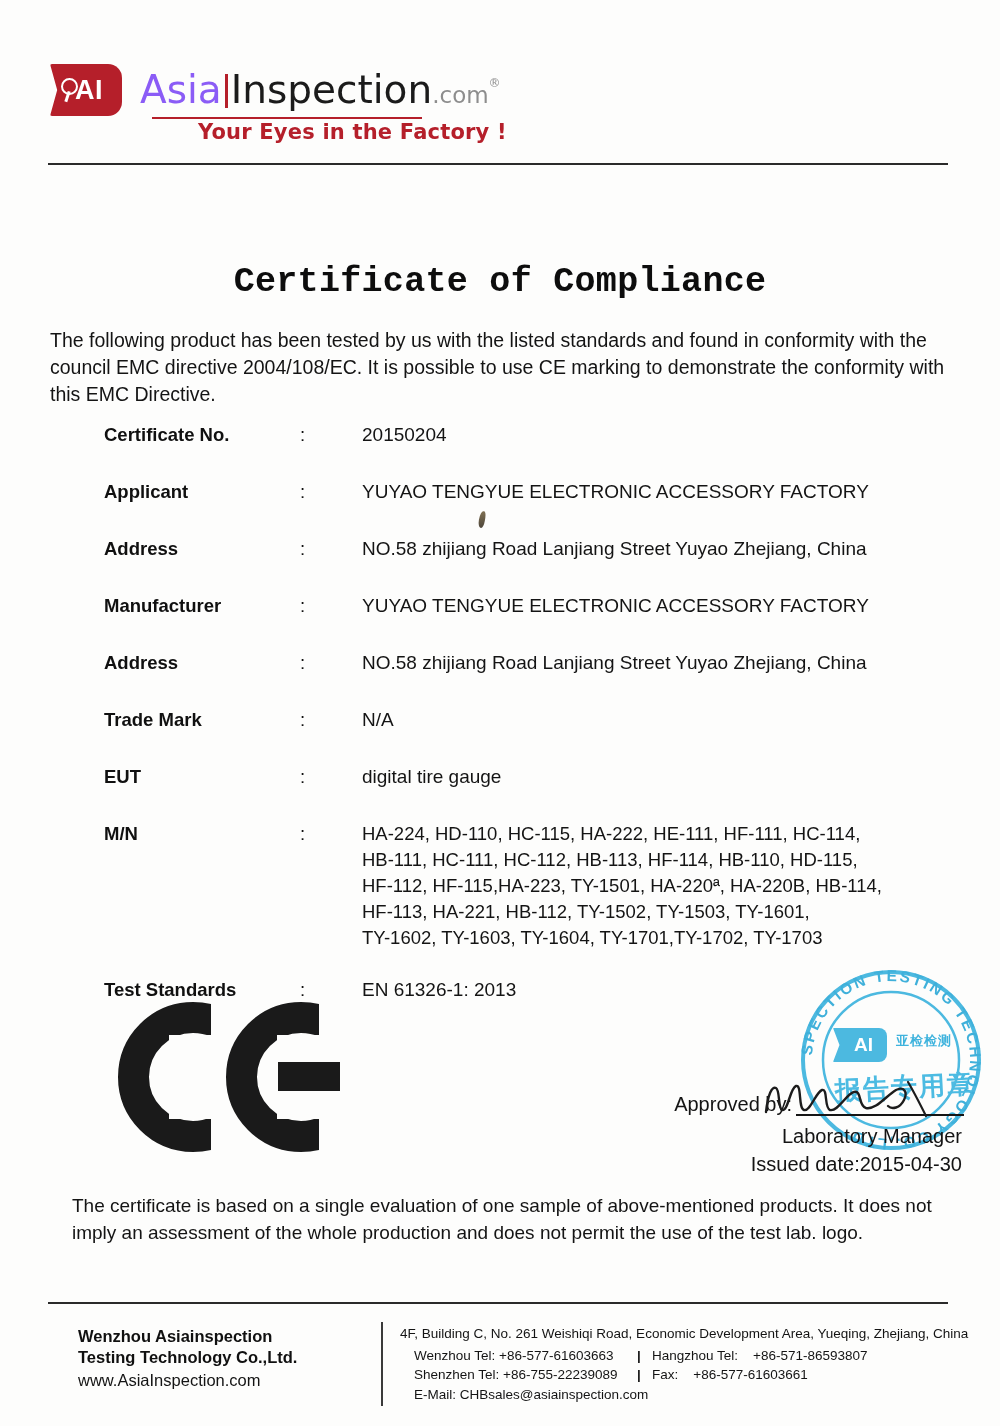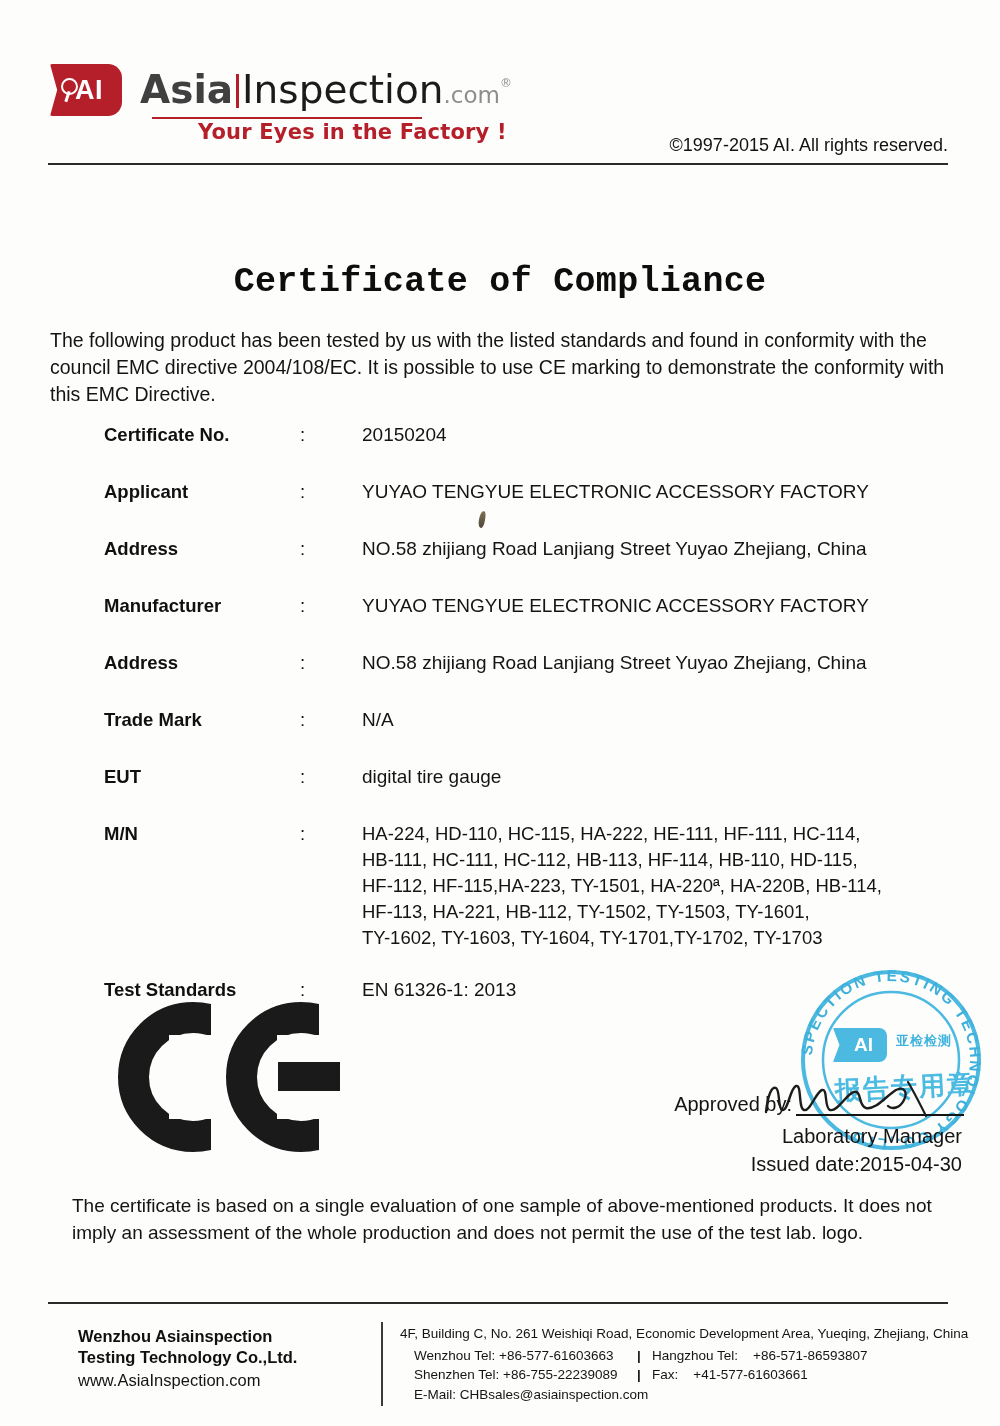--- a/index.html
+++ b/index.html
@@ -81,22 +81,22 @@
     margin-left: 18px;
     position: relative;
   }
   .logo-line1 {
     font-size: 39px;
     line-height: 42px;
     white-space: nowrap;
     font-family: "DejaVu Sans", sans-serif;
   }
   .logo-asia {
-    color: #404040;
-    font-weight: 700;
+    color: #8b5cf6;
+    font-weight: 400;
   }
   .logo-bar {
     display: inline-block;
     width: 3px;
     height: 34px;
     background: #b51f2a;
     vertical-align: -5px;
     margin: 0 3px;
   }
   .logo-inspection {
@@ -439,21 +439,20 @@
         <span class="logo-badge-text">AI</span>
       </div>
       <div class="logo-text">
         <div class="logo-line1">
           <span class="logo-asia">Asia</span><span class="logo-bar"></span><span class="logo-inspection">Inspection</span><span class="logo-com">.com</span><span class="logo-reg">®</span>
         </div>
         <div class="logo-rule"></div>
         <div class="logo-tag">Your Eyes in the Factory !</div>
       </div>
     </div>
-    <div class="copyright">©1997-2015 AI. All rights reserved.</div>
     <div class="header-rule"></div>
   </div>
 
   <div class="doc-title">Certificate of Compliance</div>
 
   <div class="intro">The following product has been tested by us with the listed standards and found in conformity with the council EMC directive 2004/108/EC. It is possible to use CE marking to demonstrate the conformity with this EMC Directive.</div>
 
   <div class="details">
 
     <div class="row">
@@ -577,20 +576,20 @@
           &nbsp;&nbsp;
           <span>+86-571-86593807</span>
         </span>
       </div>
       <div class="fr-row">
         <span class="fr-cell-a">Shenzhen Tel: +86-755-22239089</span>
         <span class="fr-pipe">|</span>
         <span class="fr-cell-b">
           <span class="fr-label">Fax:</span>
           &nbsp;&nbsp;
-          <span>+41-577-61603661</span>
+          <span>+86-577-61603661</span>
         </span>
       </div>
       <div class="fr-email">E-Mail: CHBsales@asiainspection.com</div>
     </div>
   </div>
 
 </div>
 
 </body></html>

